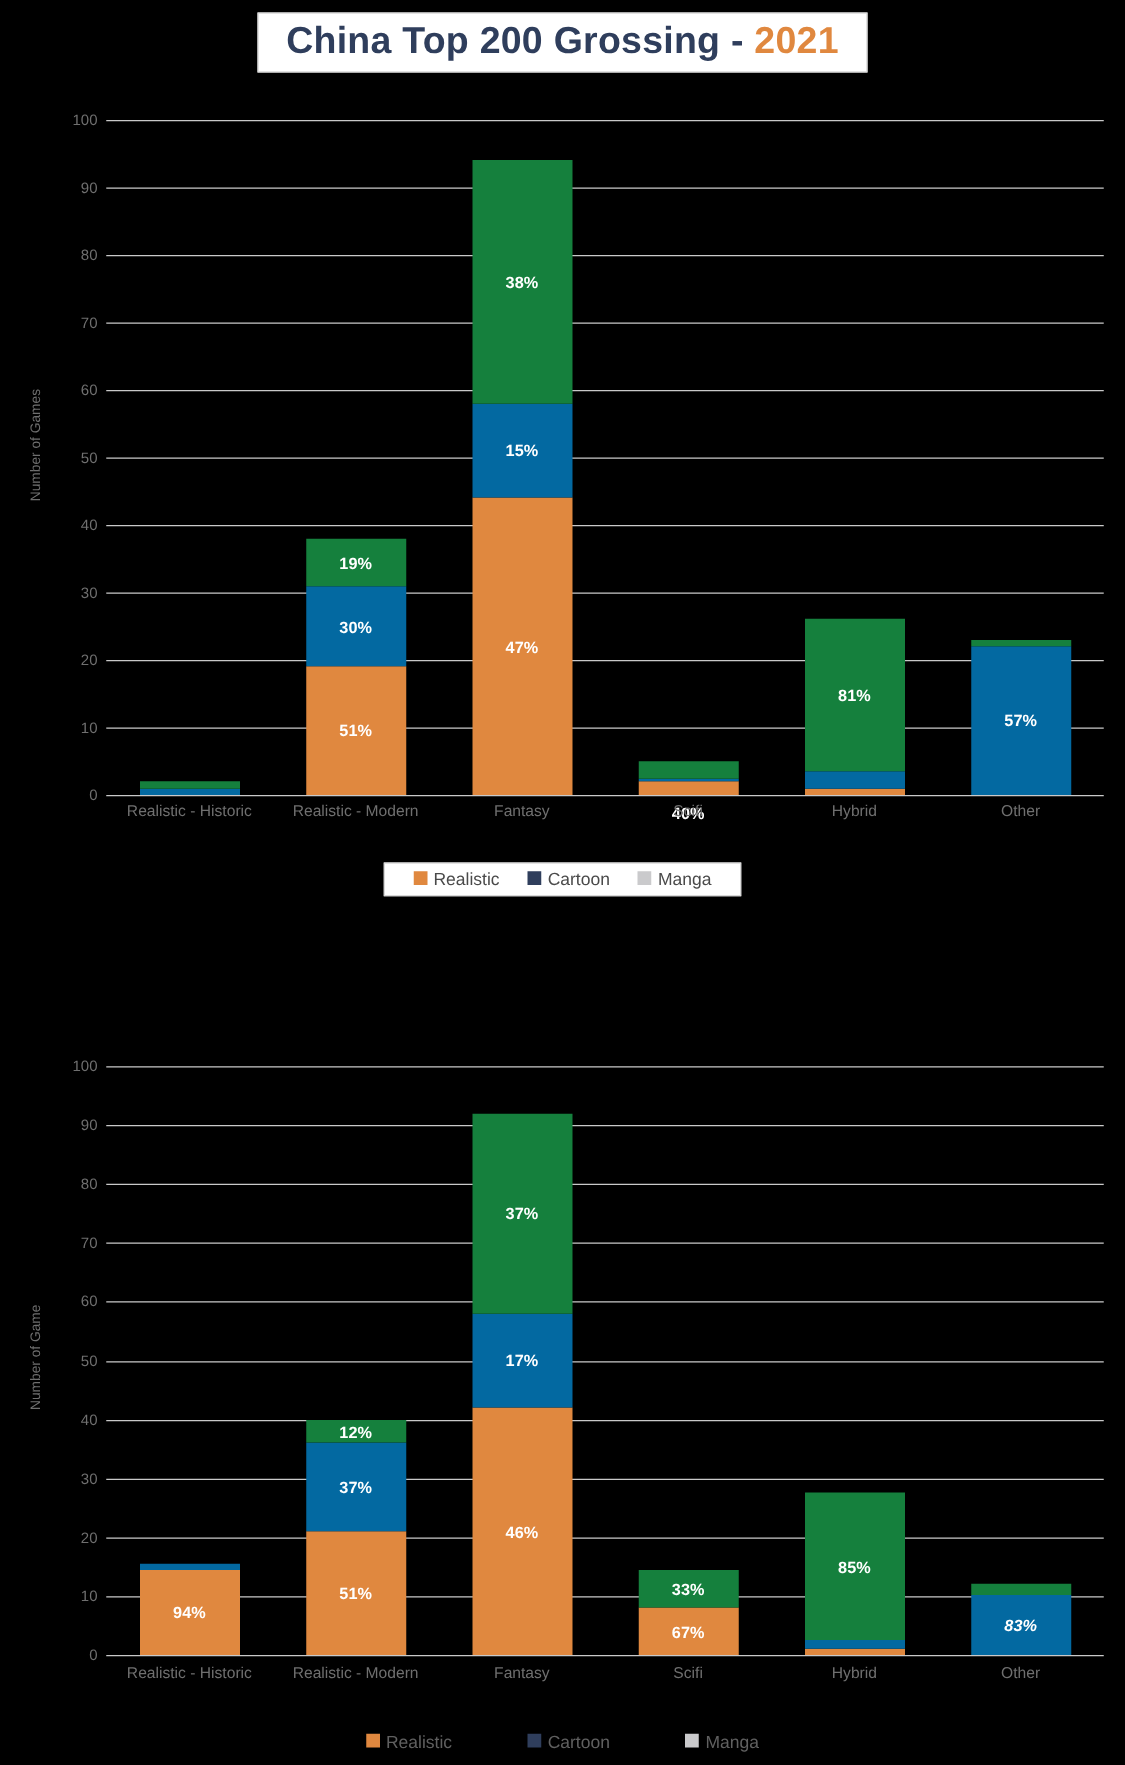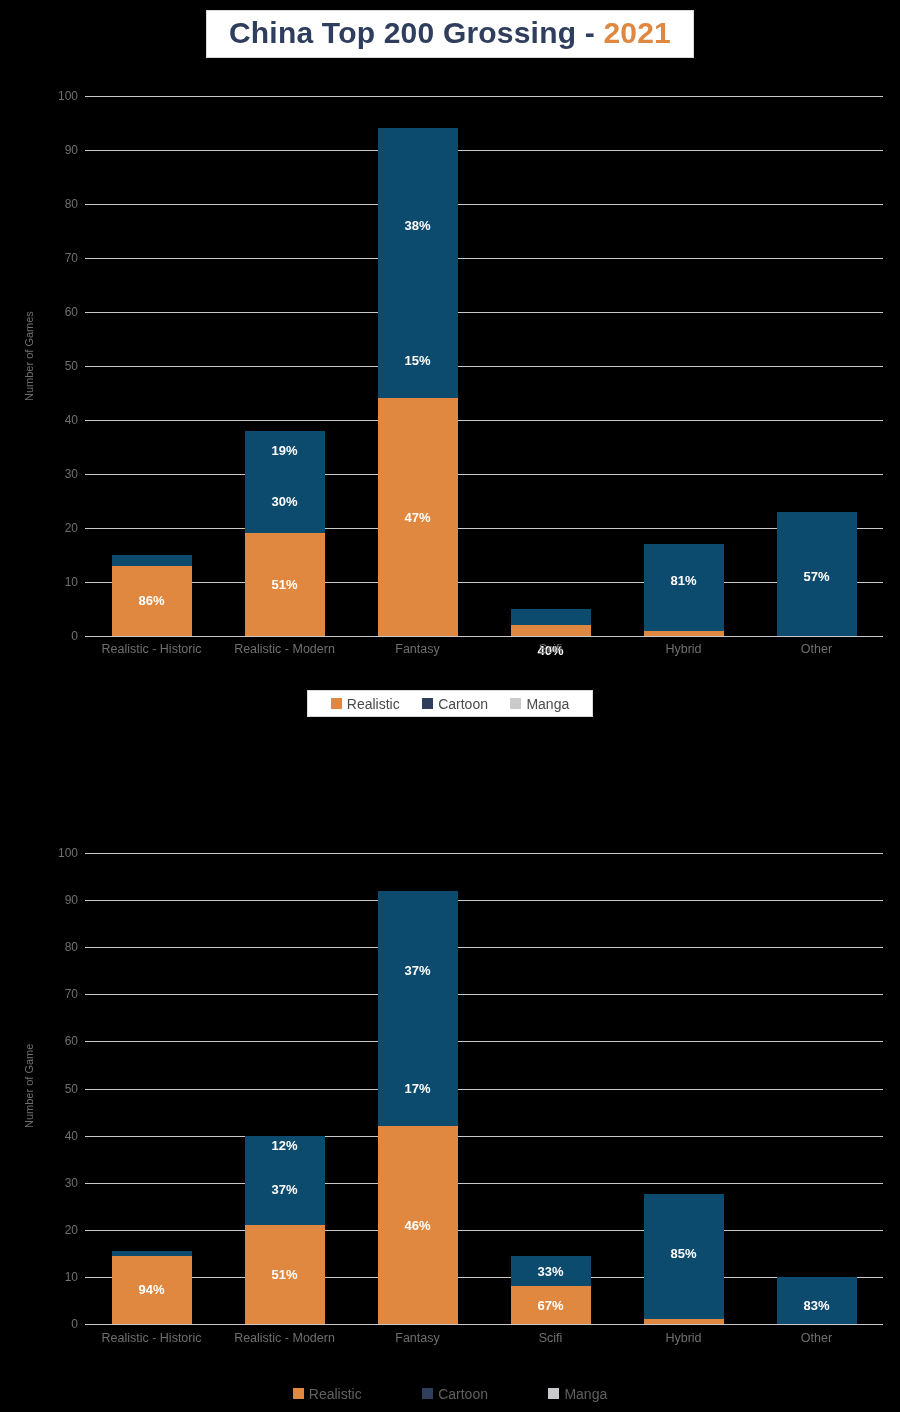--- a/index.html
+++ b/index.html
@@ -100,22 +100,22 @@
   }
   .seg {
     position: relative;
     width: 100%;
     display: flex;
     align-items: center;
     justify-content: center;
     box-sizing: border-box;
   }
   .seg-realistic { background: #E0883F; }
-  .seg-cartoon  { background: #0c4a6e; }
-  .seg-manga    { background: #0c4a6e; }
+  .seg-cartoon  { background: #0369a1; }
+  .seg-manga    { background: #15803d; }
   .seg-label {
     font-size: 13px;
     font-weight: bold;
     color: #ffffff;
     line-height: 1;
     white-space: nowrap;
     pointer-events: none;
   }
   .xtick-row {
     position: absolute;
@@ -210,23 +210,20 @@
     <div class="gridline" style="top:486px;">
         <span class="ytick">10</span>
       </div>
     <div class="gridline" style="top:540px;">
         <span class="ytick">0</span>
       </div>
 
     <div class="bars" style="top:0; height:540px;">
       <div class="bar-col">
         <div class="bar-stack">
-          <div class="seg seg-realistic" style="height:70.2px;">
-              <span class="seg-label">86%</span>
-            </div>
           <div class="seg seg-cartoon" style="height:5.4px;">
               <span class="seg-label"></span>
             </div>
           <div class="seg seg-manga" style="height:5.4px;">
               <span class="seg-label"></span>
             </div>
         </div>
       </div>
       <div class="bar-col">
         <div class="bar-stack">
@@ -268,21 +265,21 @@
         </div>
       </div>
       <div class="bar-col">
         <div class="bar-stack">
           <div class="seg seg-realistic" style="height:5.4px;">
               <span class="seg-label"></span>
             </div>
           <div class="seg seg-cartoon" style="height:13.5px;">
               <span class="seg-label"></span>
             </div>
-          <div class="seg seg-manga" style="height:73px;">
+          <div class="seg seg-manga" style="height:122px;">
               <span class="seg-label">81%</span>
             </div>
         </div>
       </div>
       <div class="bar-col">
         <div class="bar-stack">
           <div class="seg seg-realistic" style="height:0px;">
               <span class="seg-label"></span>
             </div>
           <div class="seg seg-cartoon" style="height:118.8px;">
@@ -427,21 +424,21 @@
           <div class="seg seg-manga" style="height:117.8px;">
               <span class="seg-label">85%</span>
             </div>
         </div>
       </div>
       <div class="bar-col">
         <div class="bar-stack">
           <div class="seg seg-realistic" style="height:0px;">
               <span class="seg-label"></span>
             </div>
-          <div class="seg seg-cartoon" style="height:38px;">
+          <div class="seg seg-cartoon" style="height:48px;font-style:italic;">
               <span class="seg-label">83%</span>
             </div>
           <div class="seg seg-manga" style="height:9.4px;">
               <span class="seg-label"></span>
             </div>
         </div>
       </div>
     </div>
 
     <div class="xtick-row" style="top:478px;">

